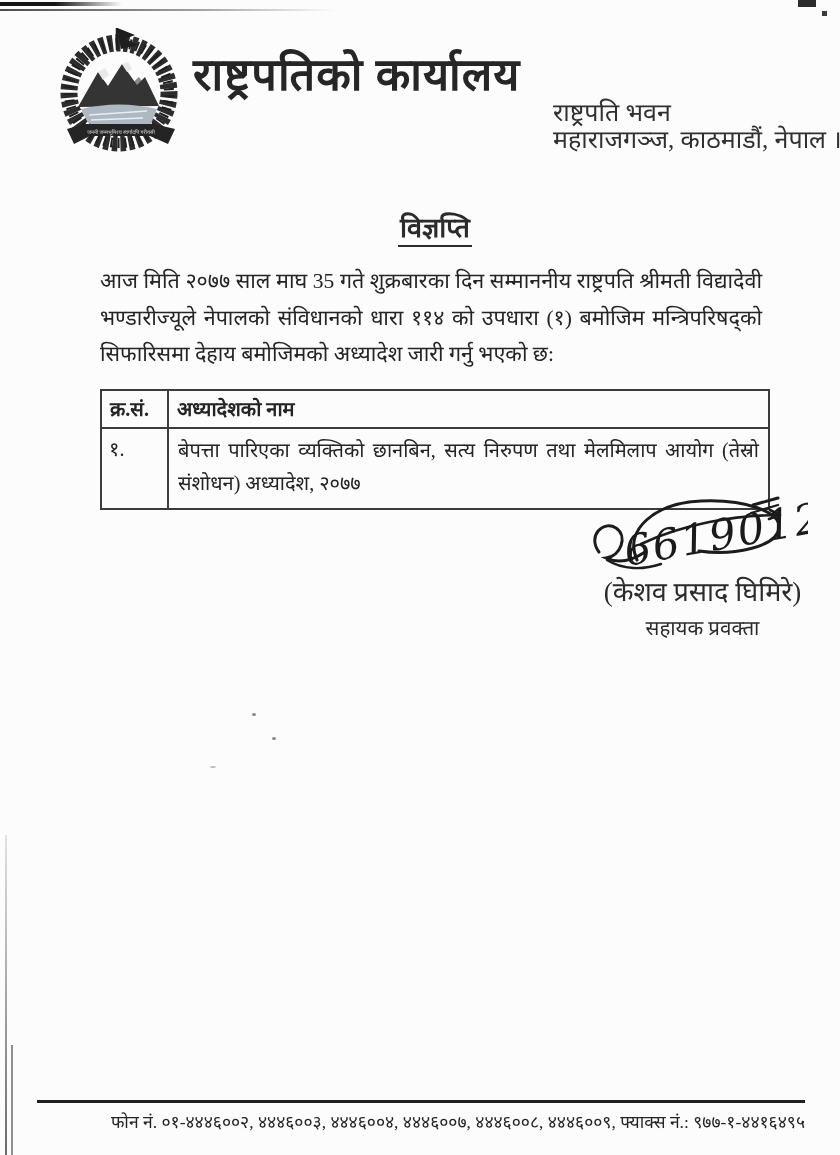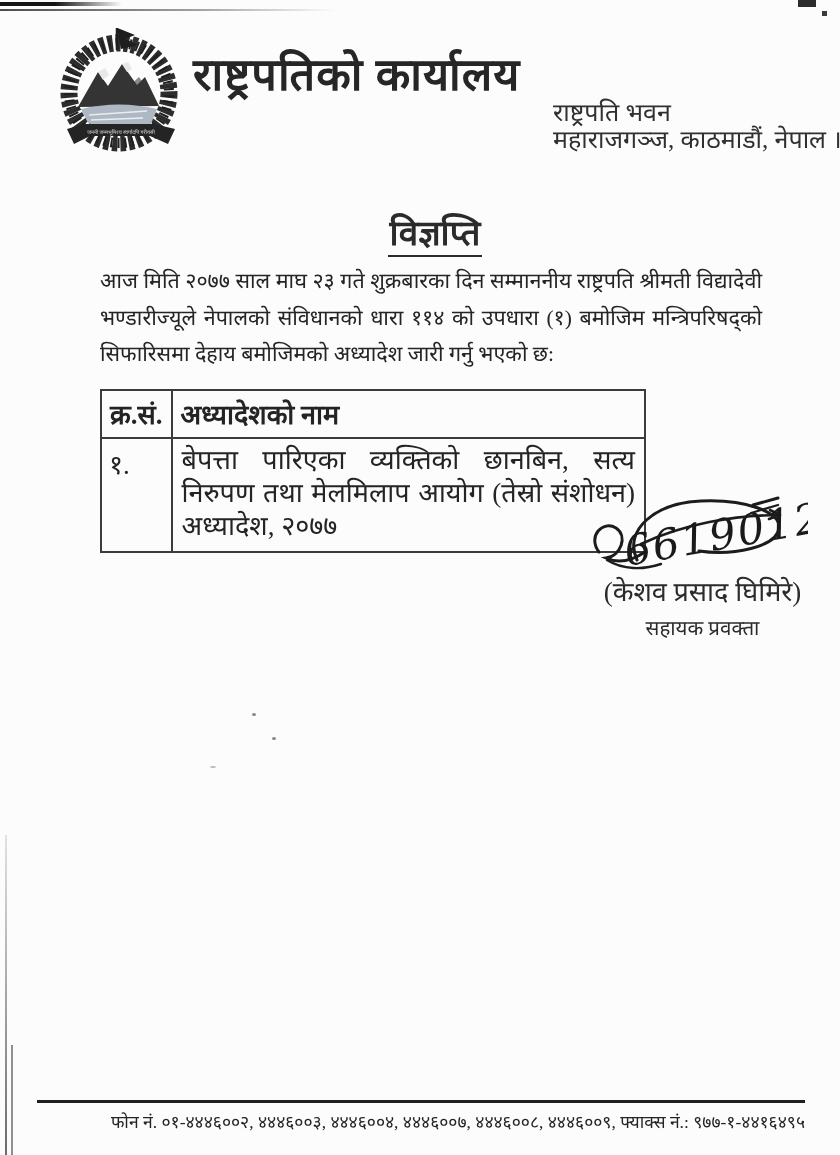--- a/index.html
+++ b/index.html
@@ -23,28 +23,28 @@
   .artifact-vline-2{left:11px;top:1045px;width:2px;height:110px;background:#909090;}
   .speck{width:4px;height:3px;background:#555;border-radius:50%;opacity:.7;}
 
   
   .logo{left:50px;top:27px;width:142px;height:140px;}
   .org-name{left:193px;top:42px;font-size:45px;font-weight:bold;letter-spacing:1px;color:#262626;white-space:nowrap;}
   .address{left:553px;top:99px;font-size:25px;line-height:27px;color:#303030;white-space:nowrap;}
 
   
   .title-wrap{left:30px;top:208px;width:810px;text-align:center;}
-  .title-wrap span{font-size:35px;font-weight:bold;border-bottom:2px solid #2b2b2b;padding:0 2px 2px 2px;}
+  .title-wrap span{font-size:27px;font-weight:bold;border-bottom:2px solid #2b2b2b;padding:0 2px 2px 2px;}
   .para{left:100px;top:263px;width:662px;font-size:21.5px;line-height:36.5px;color:#242424;}
   .para-line{text-align:justify;text-align-last:justify;}
   .para-line:last-child{text-align-last:left;}
 
   
-  table.ordinance{left:100px;top:389px;width:546px;position:absolute;border-collapse:collapse;
-    font-size:27px;color:#242424;}
+  table.ordinance{left:100px;top:389px;width:670px;position:absolute;border-collapse:collapse;
+    font-size:20px;color:#242424;}
   table.ordinance th,table.ordinance td{border:2px solid #3b3b3b;vertical-align:top;}
   table.ordinance th{font-weight:bold;text-align:left;padding:4px 8px 5px 8px;}
   th.col-sn,td.col-sn{width:49px;padding:4px 4px 5px 7px;}
   td.cell-name{padding:5px 9px 8px 9px;text-align:justify;line-height:33px;}
   td.col-sn{padding-top:6px;}
 
   
   .sig-svg{left:583px;top:490px;width:225px;height:100px;}
   .sig-block{left:595px;top:574px;width:215px;text-align:center;line-height:36px;}
   .signer-name{font-size:27px;white-space:nowrap;}
@@ -95,21 +95,21 @@
 <div class="abs address">
   <div>राष्ट्रपति भवन</div>
   <div>महाराजगञ्ज, काठमाडौं, नेपाल ।</div>
 </div>
 
 <div class="abs title-wrap">
   <span>विज्ञप्ति</span>
 </div>
 
 <div class="abs para">
-  <div class="para-line">आज मिति २०७७ साल माघ २३ गते शुक्रबारका दिन सम्माननीय राष्ट्रपति श्रीमती विद्यादेवी</div>
+  <div class="para-line">आज मिति २०७७ साल माघ 35 गते शुक्रबारका दिन सम्माननीय राष्ट्रपति श्रीमती विद्यादेवी</div>
   <div class="para-line">भण्डारीज्यूले नेपालको संविधानको धारा ११४ को उपधारा (१) बमोजिम मन्त्रिपरिषद्को</div>
   <div class="para-line">सिफारिसमा देहाय बमोजिमको अध्यादेश जारी गर्नु भएको छ:</div>
 </div>
 
 <table class="ordinance">
   <thead>
     <tr>
       <th class="col-sn">क्र.सं.</th>
       <th>अध्यादेशको नाम</th>
     </tr>

